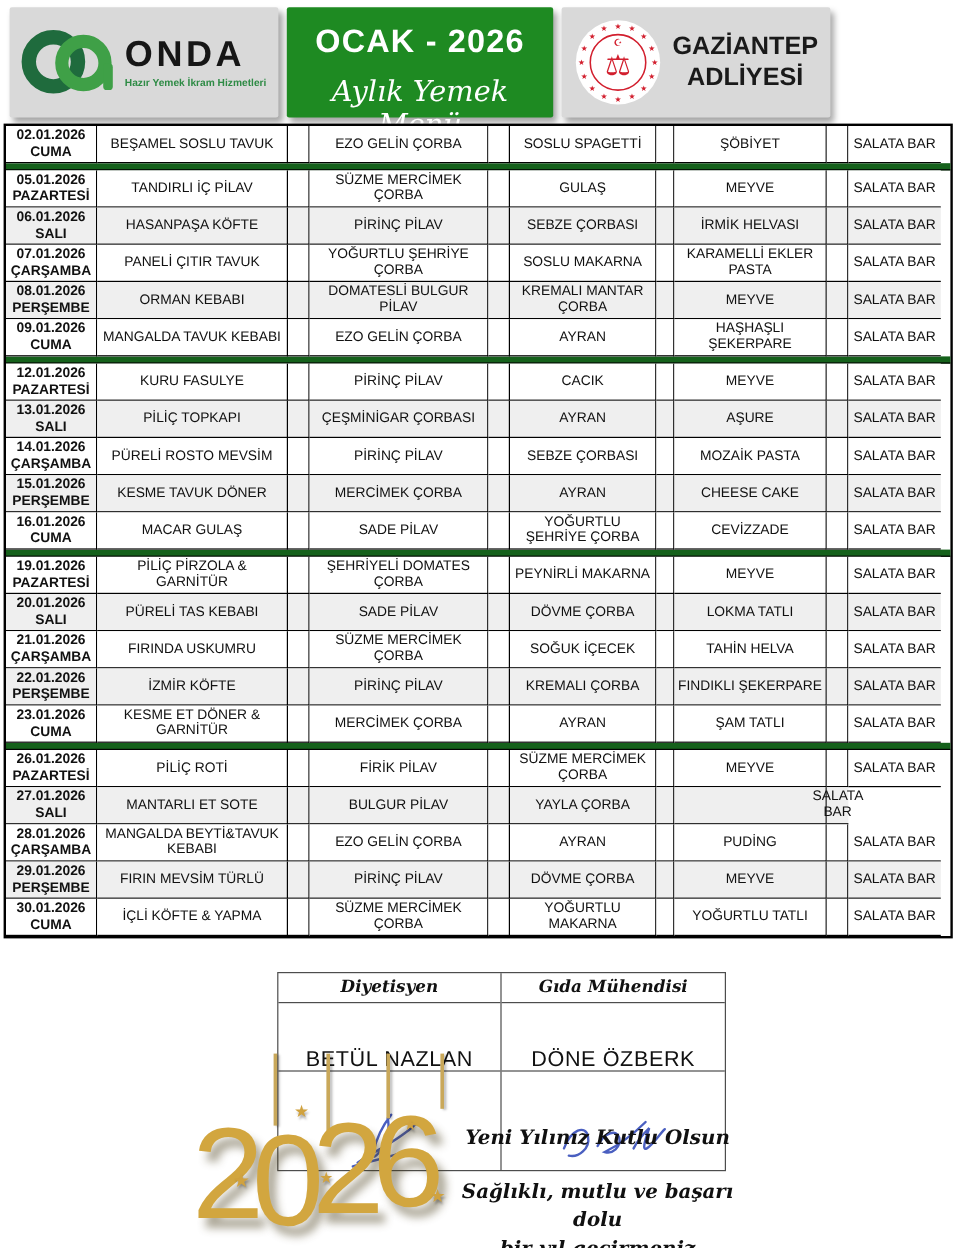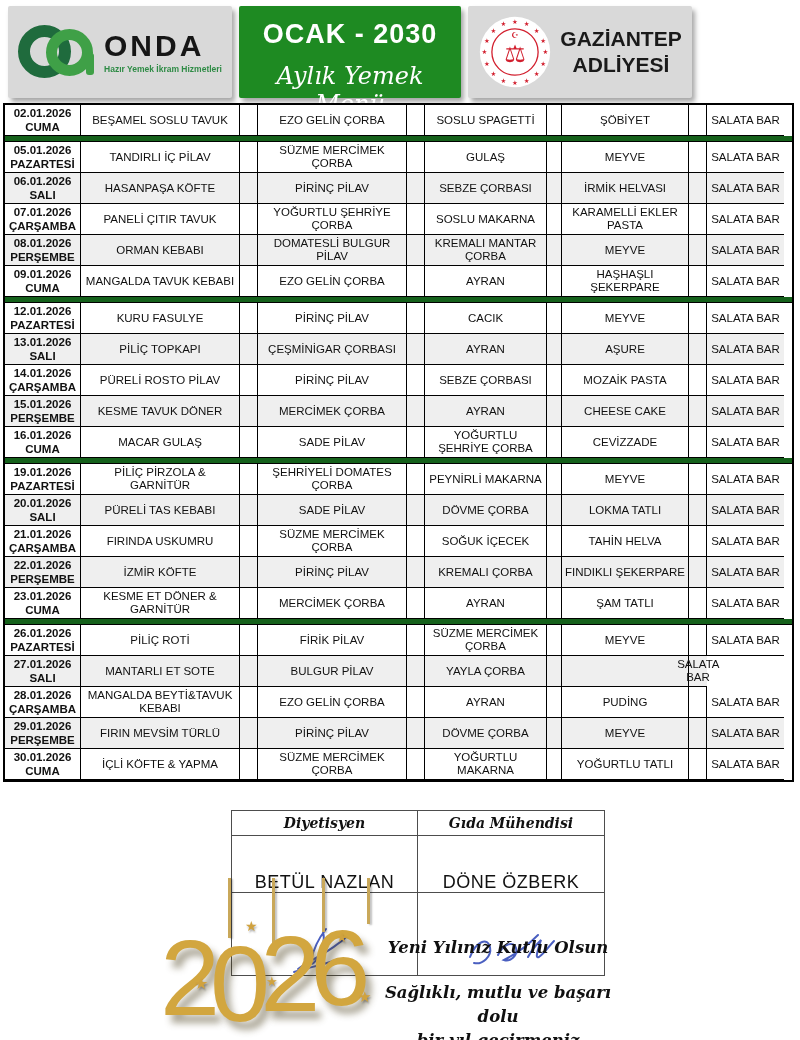--- a/index.html
+++ b/index.html
@@ -71,21 +71,21 @@
         <div class="c1"></div>
           <div class="c2"></div>
           <div class="tail"></div>
       </div>
       <div class="logo-text">
         <div class="logo-name">ONDA</div>
         <div class="logo-tag">Hazır Yemek İkram Hizmetleri</div>
       </div>
     </div>
     <div class="banner">
-      <div class="banner-title">OCAK - 2030</div>
+      <div class="banner-title">OCAK - 2026</div>
       <div class="banner-sub">Aylık  Yemek Menü</div>
     </div>
     <div class="hbox client-box">
       <svg width="74" height="74" viewBox="0 0 80 80">
         <circle cx="40" cy="40" r="38" fill="#ffffff"></circle>
         <g class="star-ring" fill="#d21f2e" font-size="7" text-anchor="middle">
             <text x="40.0" y="9.5">★</text>
             <text x="52.6" y="12.0">★</text>
             <text x="63.3" y="19.2">★</text>
             <text x="70.5" y="29.9">★</text>
@@ -241,21 +241,21 @@
       <div class="cell">AŞURE</div>
       <div class="cell"></div>
       <div class="cell">SALATA BAR</div>
     </div>
 
     <div class="row">
       <div class="cell date-cell">
         <span class="d1">14.01.2026</span>
         <span class="d2">ÇARŞAMBA</span>
       </div>
-      <div class="cell">PÜRELİ ROSTO PİLAV</div>
+      <div class="cell">PÜRELİ ROSTO MEVSİM</div>
       <div class="cell"></div>
       <div class="cell">PİRİNÇ PİLAV</div>
       <div class="cell"></div>
       <div class="cell">SEBZE ÇORBASI</div>
       <div class="cell"></div>
       <div class="cell">MOZAİK PASTA</div>
       <div class="cell"></div>
       <div class="cell">SALATA BAR</div>
     </div>
 

